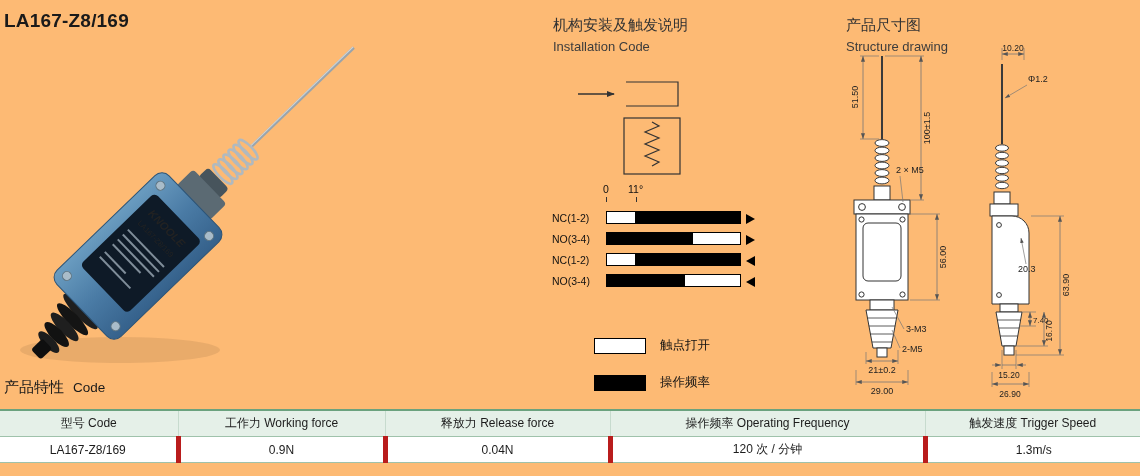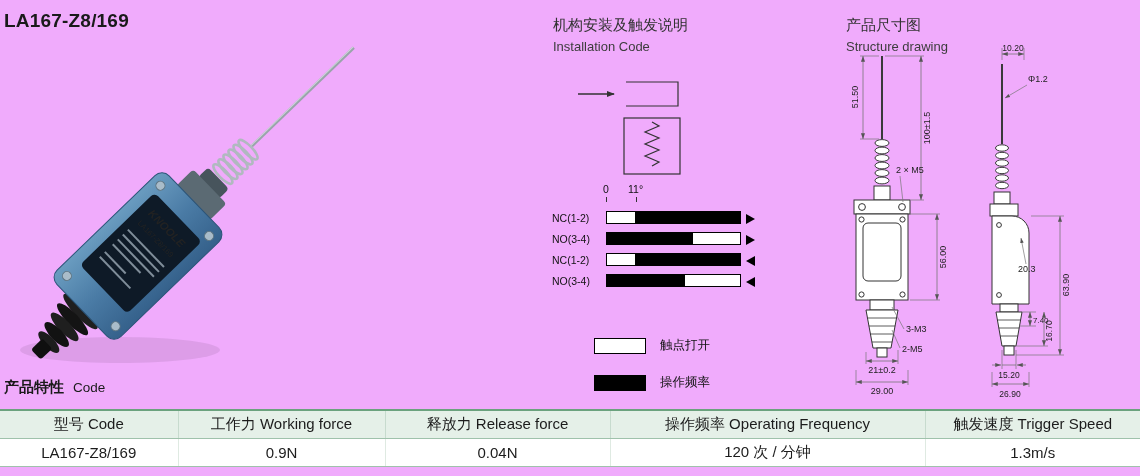--- a/index.html
+++ b/index.html
@@ -1,22 +1,22 @@
 <!DOCTYPE html>
 <html><head>
 <meta charset="utf-8">
 <style>
   *{margin:0;padding:0;box-sizing:border-box}
   html,body{background:#fff}
-  .page{position:relative;width:1140px;height:476px;background:#f0abfc;overflow:hidden;
+  .page{position:relative;width:1140px;height:476px;background:#fdba74;overflow:hidden;
         font-family:"Liberation Sans","DejaVu Sans",sans-serif;color:#1a1a1a}
   .page-title{position:absolute;left:4px;top:10px;font-size:19px;font-weight:bold;letter-spacing:.2px}
   .photo{position:absolute;left:0;top:28px}
   .features{position:absolute;left:4px;top:378px}
-  .features .cn{font-weight:bold;font-size:15px}
+  .features .cn{font-weight:normal;font-size:15px}
   .features .en{font-size:13.5px;margin-left:9px}
   .sec-heading{position:absolute;font-size:15px;color:#333}
   .sec-heading .en{font-size:13px;margin-top:4px;color:#3c3c3c}
   #install-heading{left:553px;top:16px}
   #structure-heading{left:846px;top:16px}
   .install-symbol{position:absolute;left:574px;top:72px}
   
   .timing{position:absolute;left:552px;top:183px}
   .taxis{position:relative;margin-left:54px;width:140px;height:20px;font-size:10.5px;color:#111}
   .taxis .t0{position:absolute;left:-3px;top:0}
@@ -41,25 +41,25 @@
   .swatch.open{background:#fff;border:1px solid #000}
   .swatch.closed{background:#000}
   .legend-label{margin-left:14px;font-size:12.5px;color:#111}
   
   .struct-svg{position:absolute;top:42px}
   #front-svg{left:800px}
   #side-svg{left:972px}
   svg text{font-family:"Liberation Sans","DejaVu Sans",sans-serif;fill:#222}
   
   .spec-table{position:absolute;left:0;top:409px;width:1140px;border-collapse:collapse;
-              font-size:15px;color:#1c1c1c;table-layout:fixed}
+              font-size:12px;color:#1c1c1c;table-layout:fixed}
   .spec-table th{background:#e5f0e8;border-top:2px solid #6ba27e;border-bottom:1px solid #9fc2ab;
                  border-left:1px solid #c7dbce;border-right:1px solid #c7dbce;
                  font-weight:normal;padding:4px 2px;text-align:center}
-  .spec-table td{border-bottom:1px solid #9fc2ab;border-left:1px solid #b91c1c;border-right:1px solid #dfeae2;
+  .spec-table td{border-bottom:1px solid #9fc2ab;border-left:5px solid #b91c1c;border-right:1px solid #dfeae2;
                  padding:4px 2px;text-align:center;background:#fff}
   .spec-table tr th:first-child,.spec-table tr td:first-child{border-left:none}
   .spec-table tr th:last-child,.spec-table tr td:last-child{border-right:none}
 </style>
 </head>
 <body>
 
 <div class="page">
 
   <div class="page-title">LA167-Z8/169</div>

